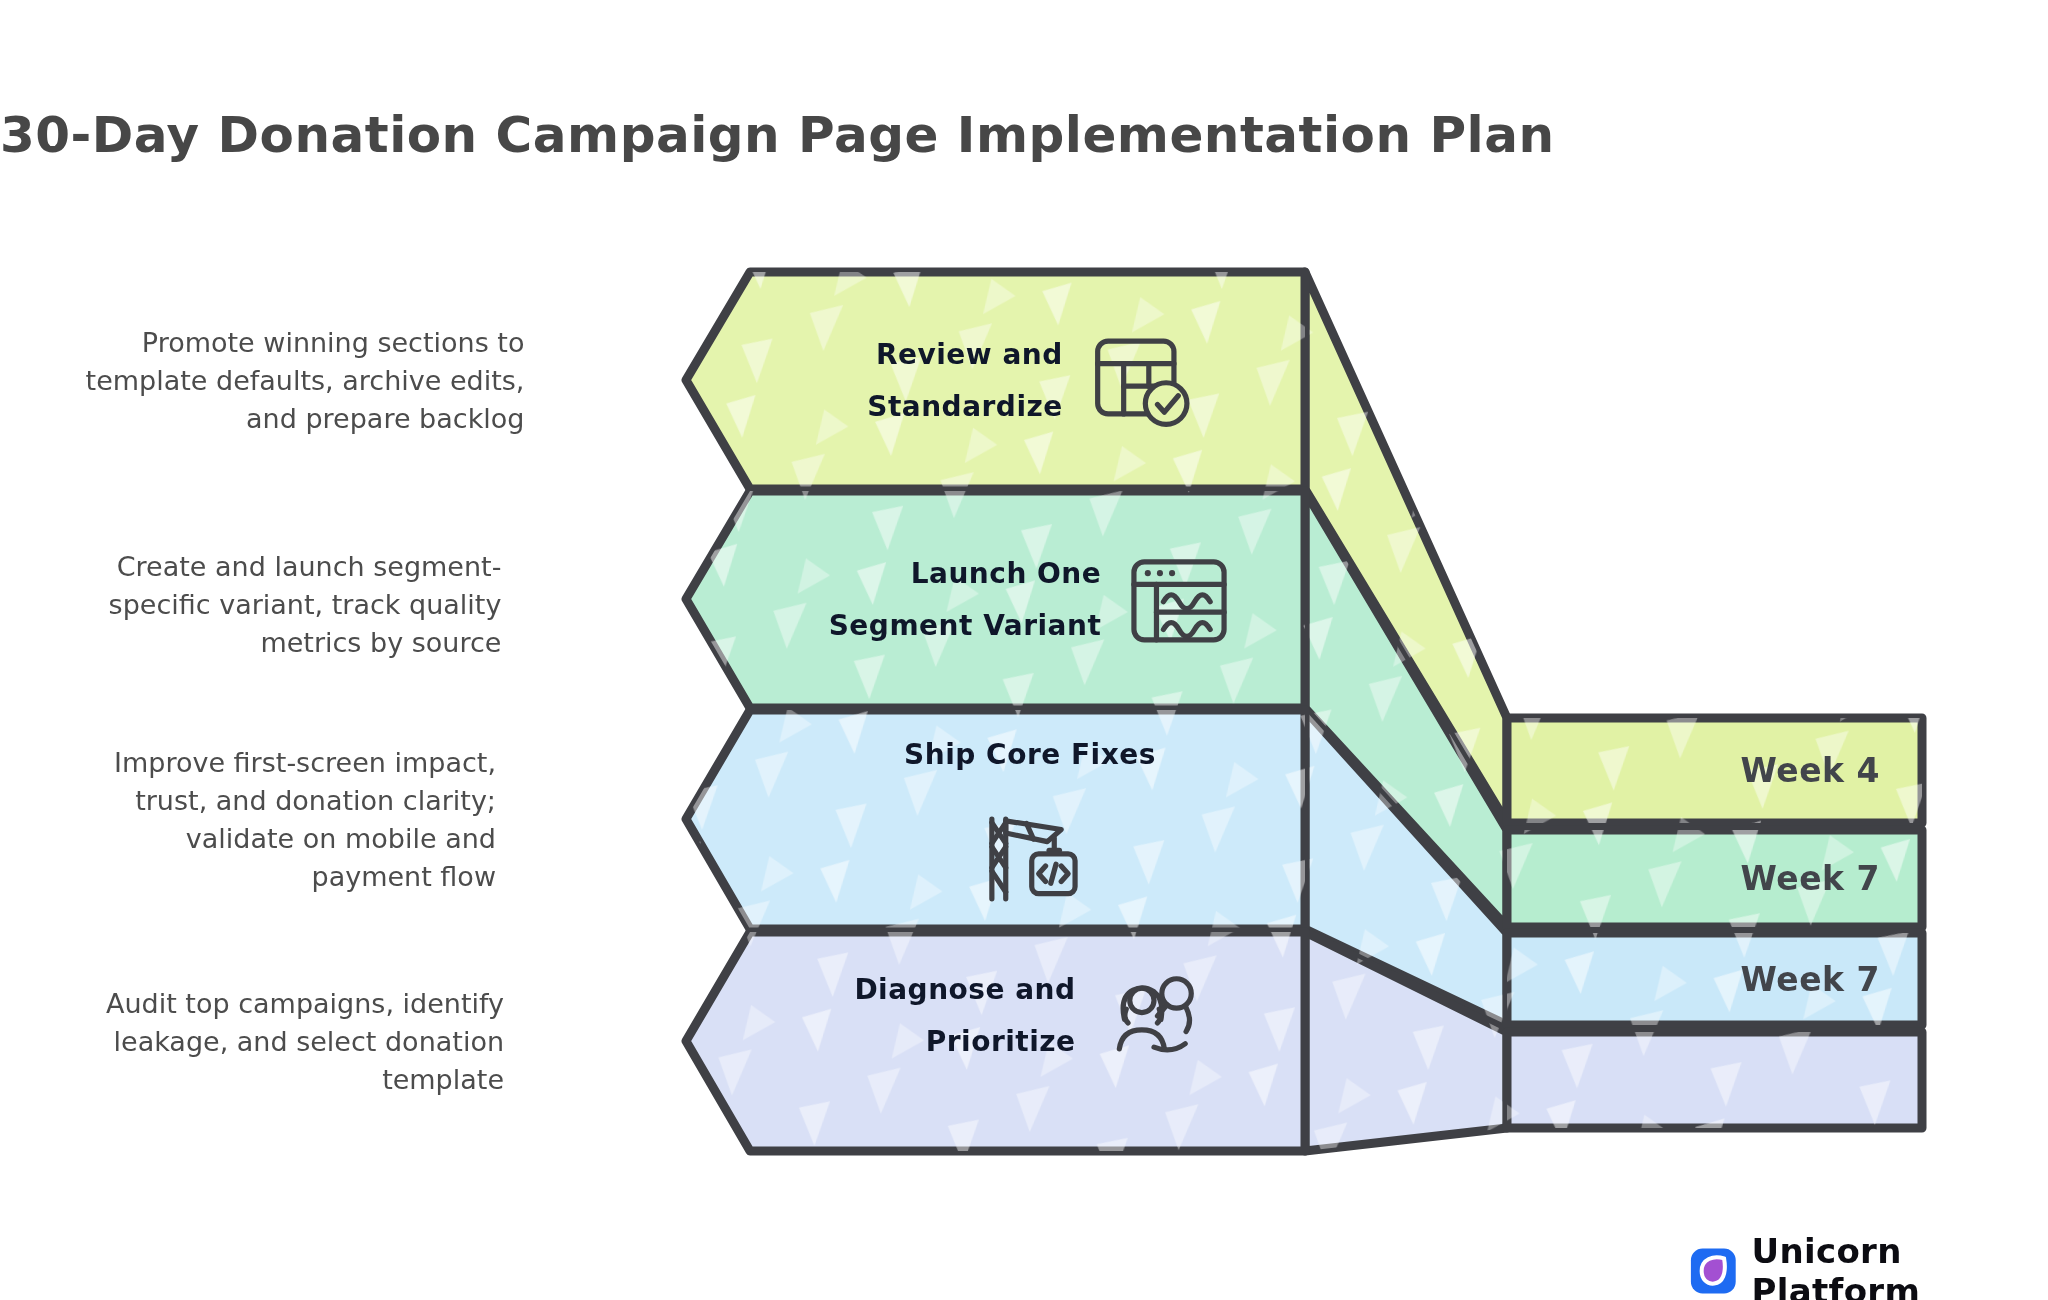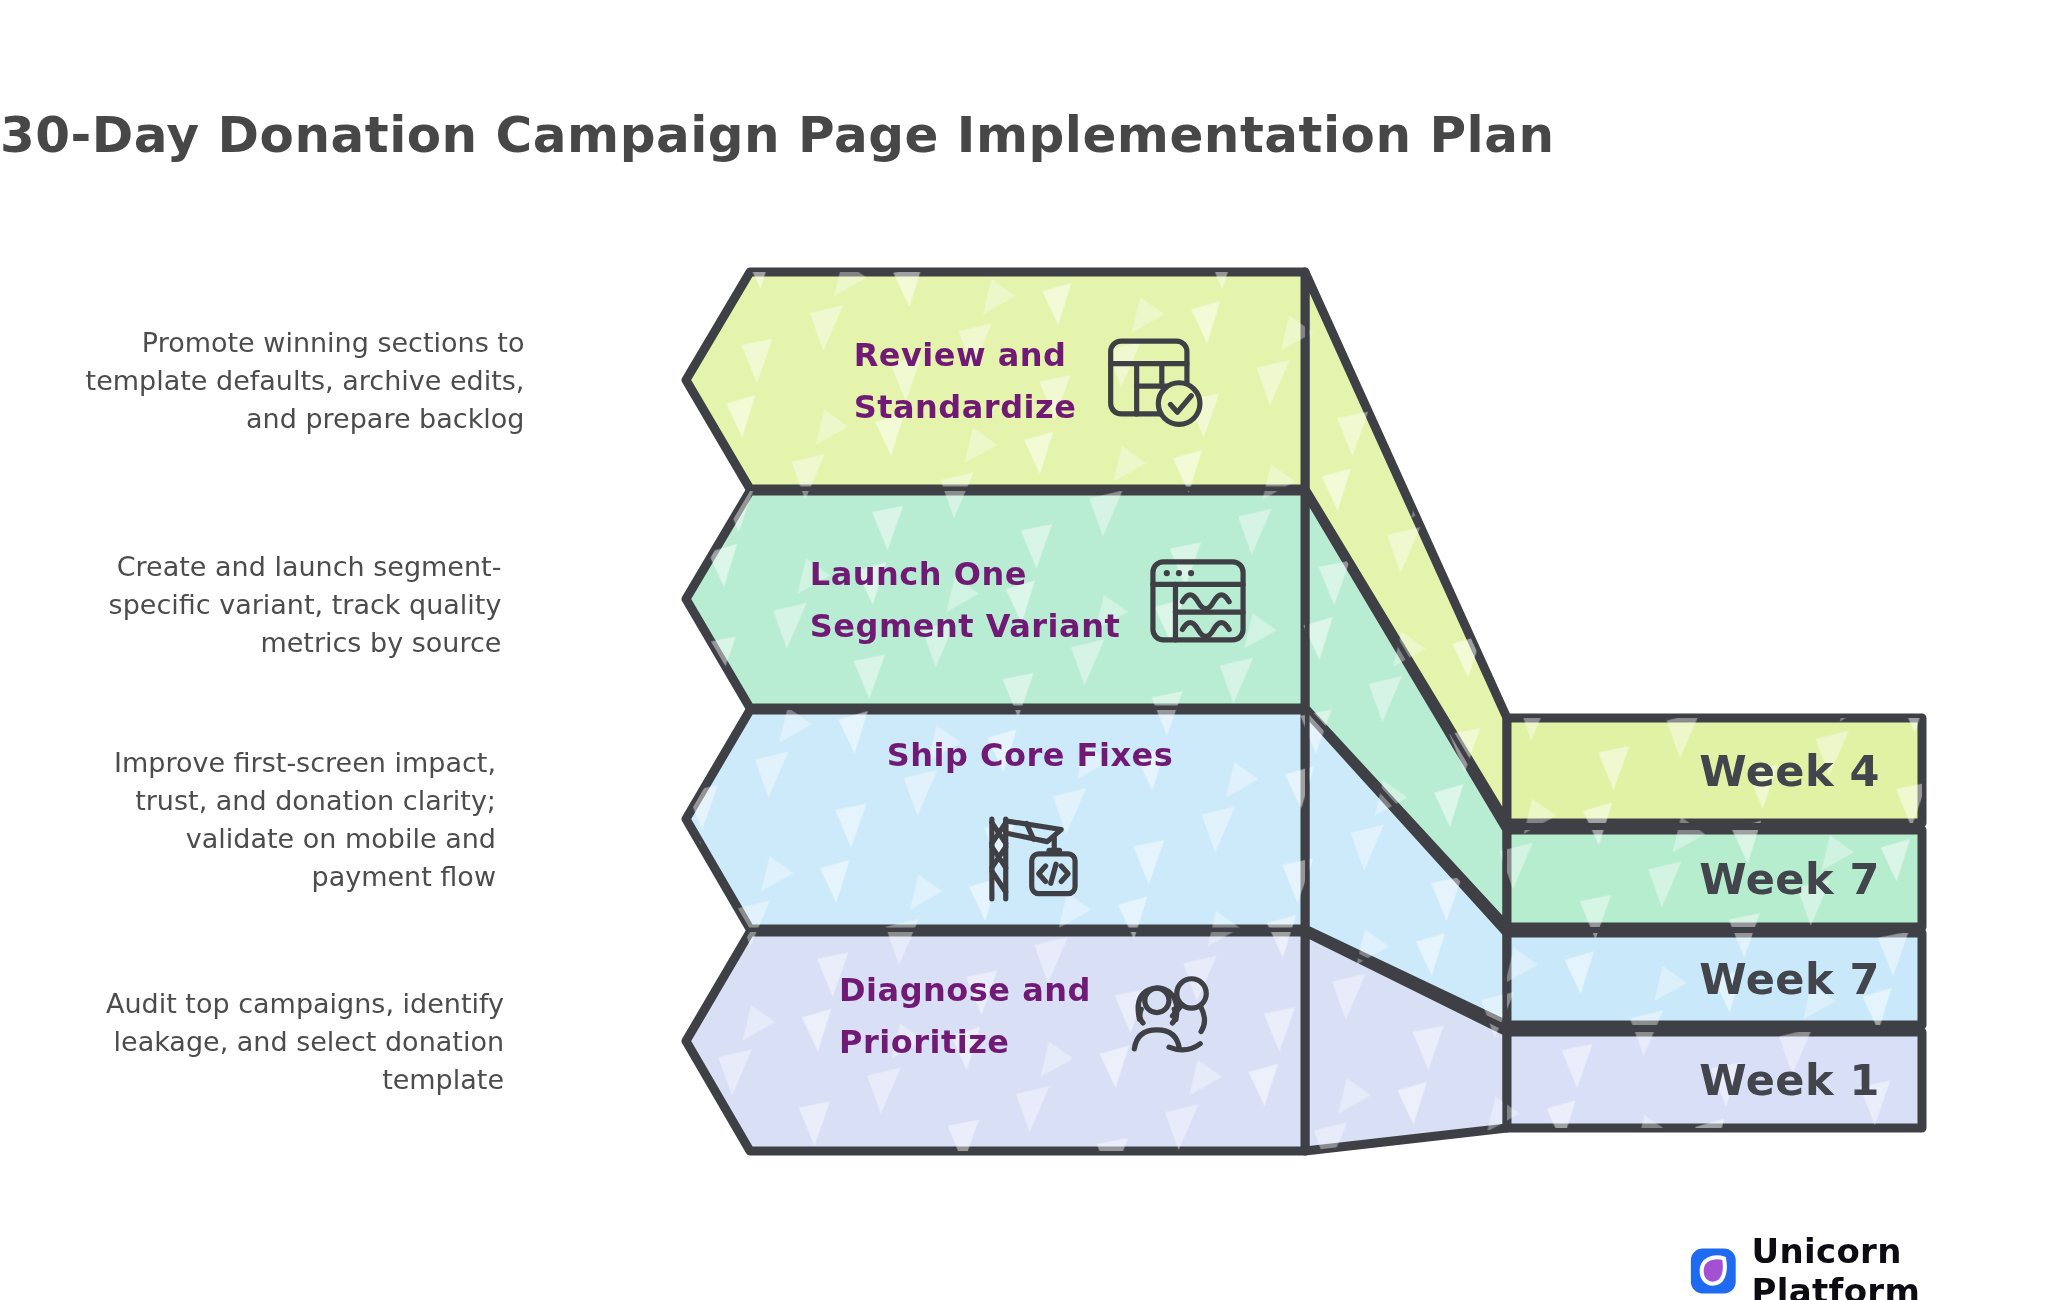--- a/index.html
+++ b/index.html
@@ -12,27 +12,27 @@
 
   .desc-block { position:absolute; left:20px; width:570px;
                 display:flex; flex-direction:column; justify-content:center; align-items:center; }
   .desc-text { font-size:27px; line-height:38px; font-weight:500; color:#4c4c4c;
                text-align:right; white-space:pre-line; }
 
   #diagram { position:absolute; left:0; top:0; }
 
   .phase-row { position:absolute; left:755px; width:550px;
                display:flex; align-items:center; justify-content:center; gap:26px; }
-  .phase-label { font-size:32px; line-height:52px; font-weight:bold; color:#701a75;
-                 text-align:left; white-space:pre-line; letter-spacing:.5px; }
+  .phase-label { font-size:28px; line-height:52px; font-weight:bold; color:#0f172a;
+                 text-align:right; white-space:pre-line; letter-spacing:.5px; }
   .phase-icon { flex:0 0 auto; }
 
   .week-row { position:absolute; left:1507px; width:373px;
               display:flex; align-items:center; justify-content:flex-end; }
-  .week-label { font-size:43px; font-weight:bold; color:#42454b; letter-spacing:.5px; }
+  .week-label { font-size:33px; font-weight:bold; color:#42454b; letter-spacing:.5px; }
 
   .brand { position:absolute; left:1690px; top:1231px; display:flex; align-items:center; gap:15px; }
   .brand-name { font-size:34px; font-weight:bold; color:#0c0c12; letter-spacing:.3px; }
 </style>
 </head>
 <body>
 
 <div id="stage">
 
   <div class="title">30-Day Donation Campaign Page Implementation Plan</div>
@@ -204,23 +204,20 @@
 
   <div class="week-row" style="top:718px;height:105px;">
     <div class="week-label">Week 4</div>
   </div>
   <div class="week-row" style="top:830px;height:97px;">
     <div class="week-label">Week 7</div>
   </div>
   <div class="week-row" style="top:933px;height:92px;">
     <div class="week-label">Week 7</div>
   </div>
-  <div class="week-row" style="top:1032px;height:96px;">
-    <div class="week-label">Week 1</div>
-  </div>
 
   <div class="brand">
     <svg width="52" height="52" viewBox="0 0 52 52">
       <rect x="1" y="1" width="50" height="50" rx="13" fill="#1e6bf2"></rect>
       <path d="M38 12 C26 8 13 13 13 26 C13 35 19 41 27 40 C36 39 41 29 38 12 Z" fill="#a350d2" stroke="#ffffff" stroke-width="4.5"></path>
     </svg>
     <div class="brand-name">Unicorn Platform</div>
   </div>
 
 </div>

